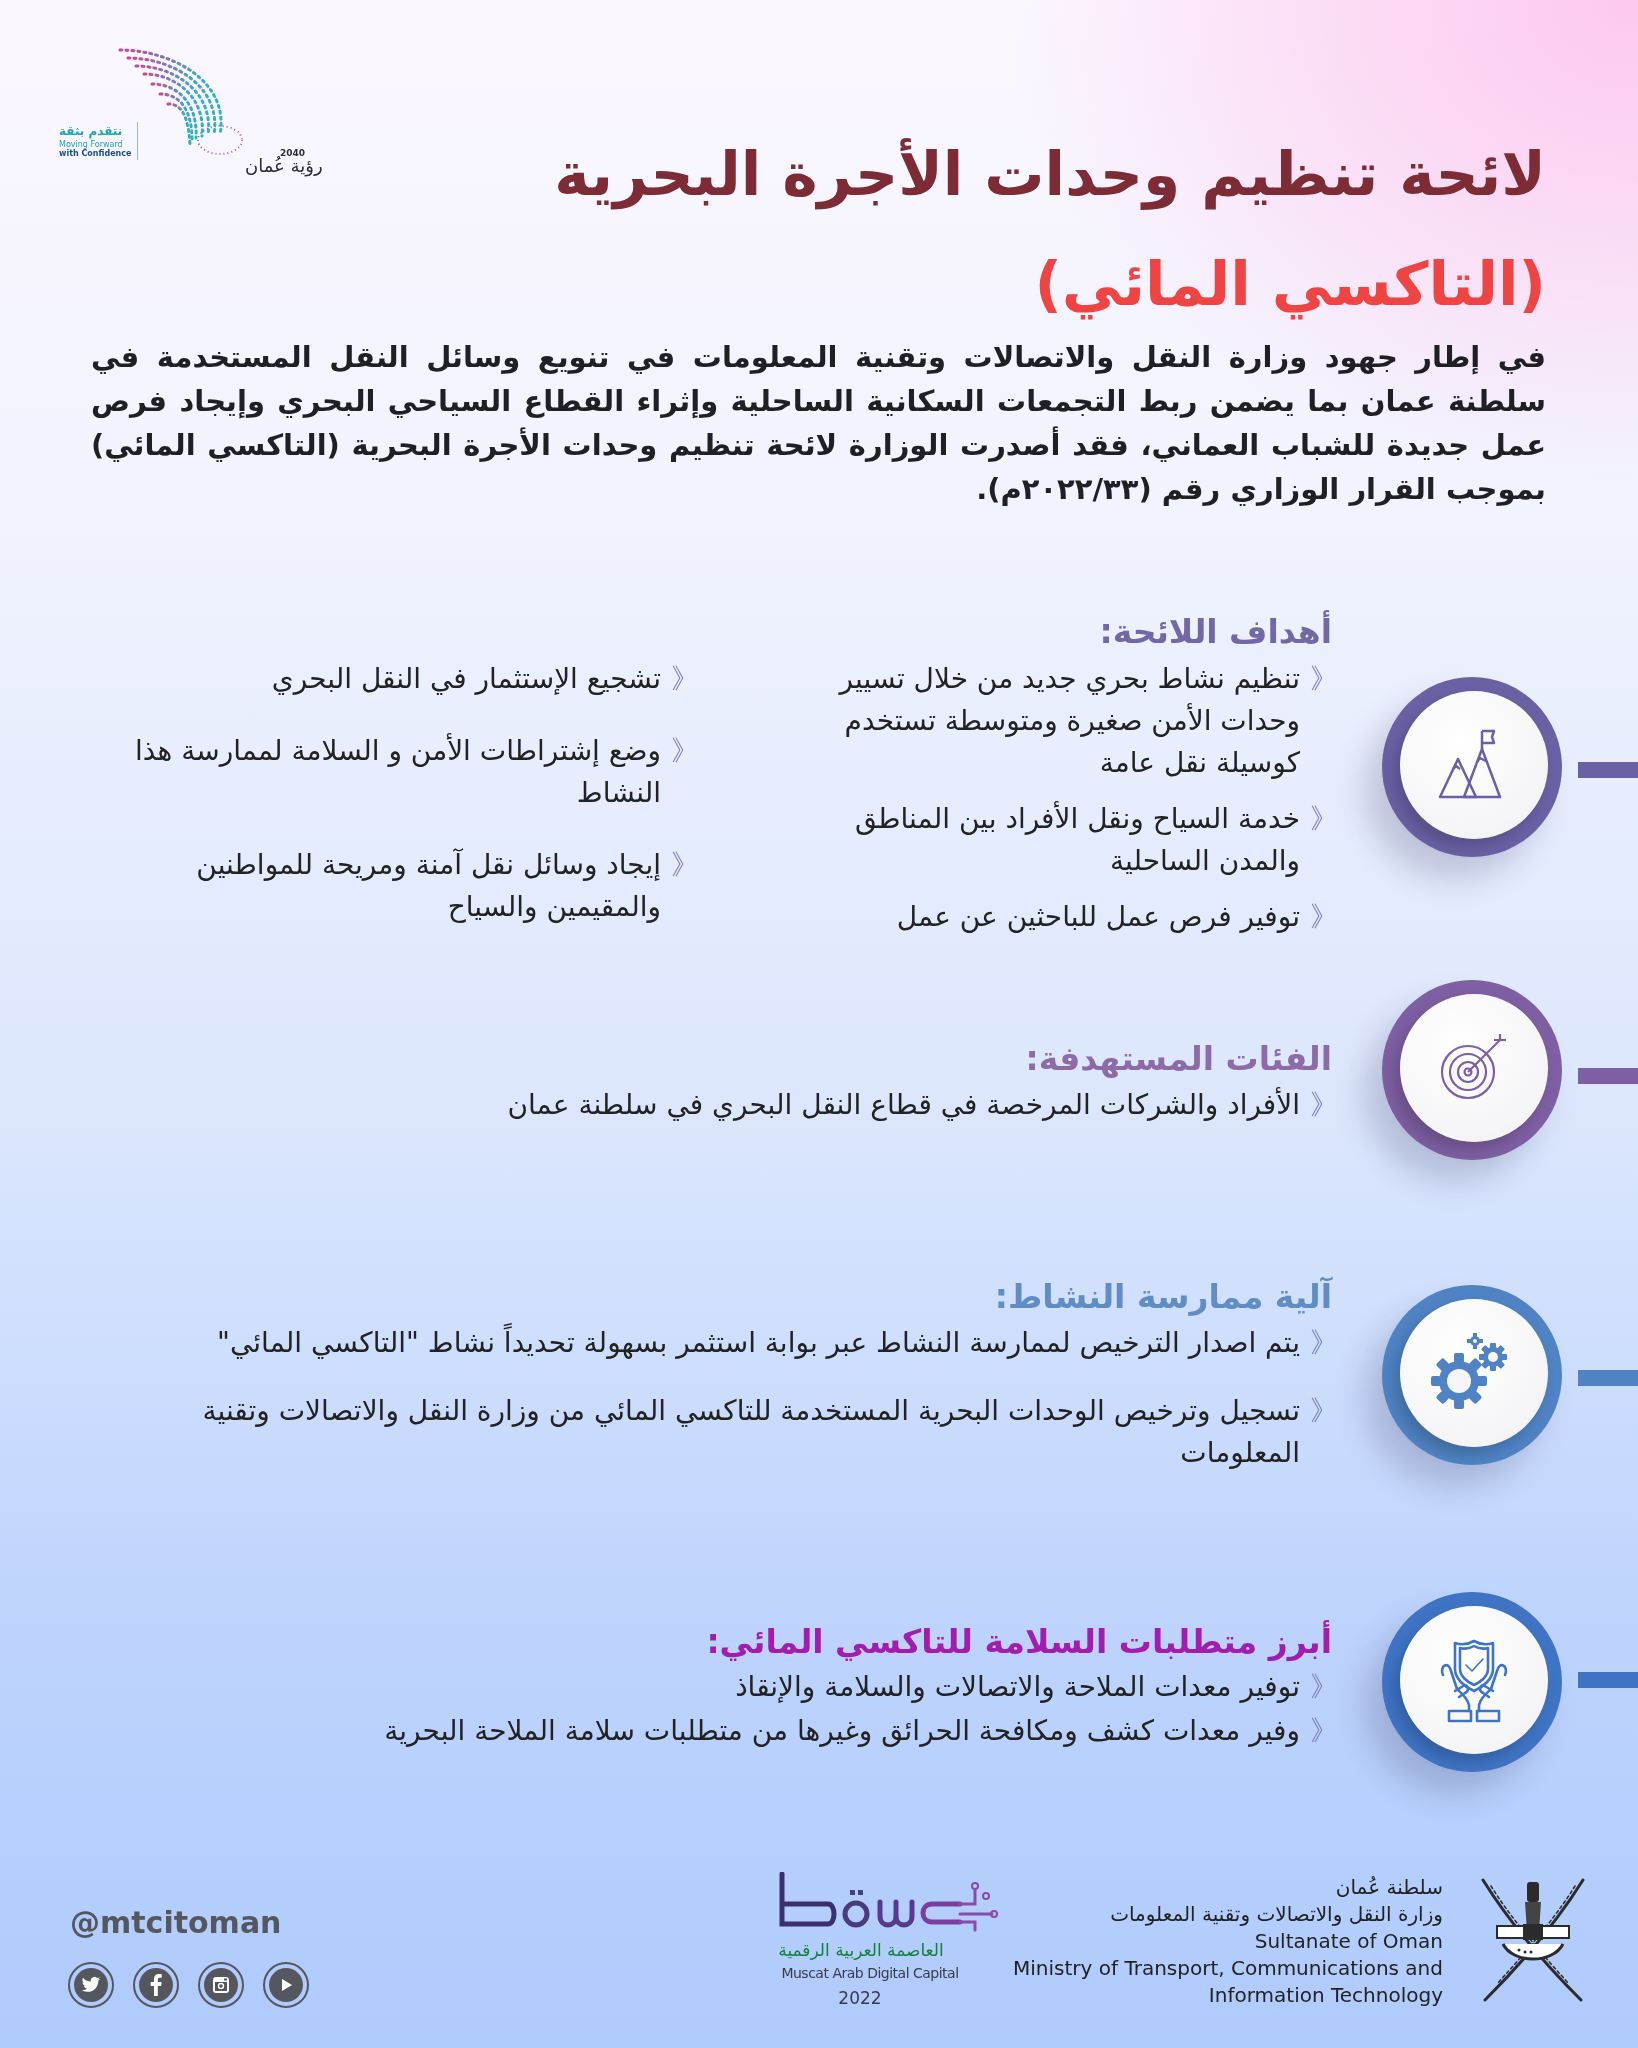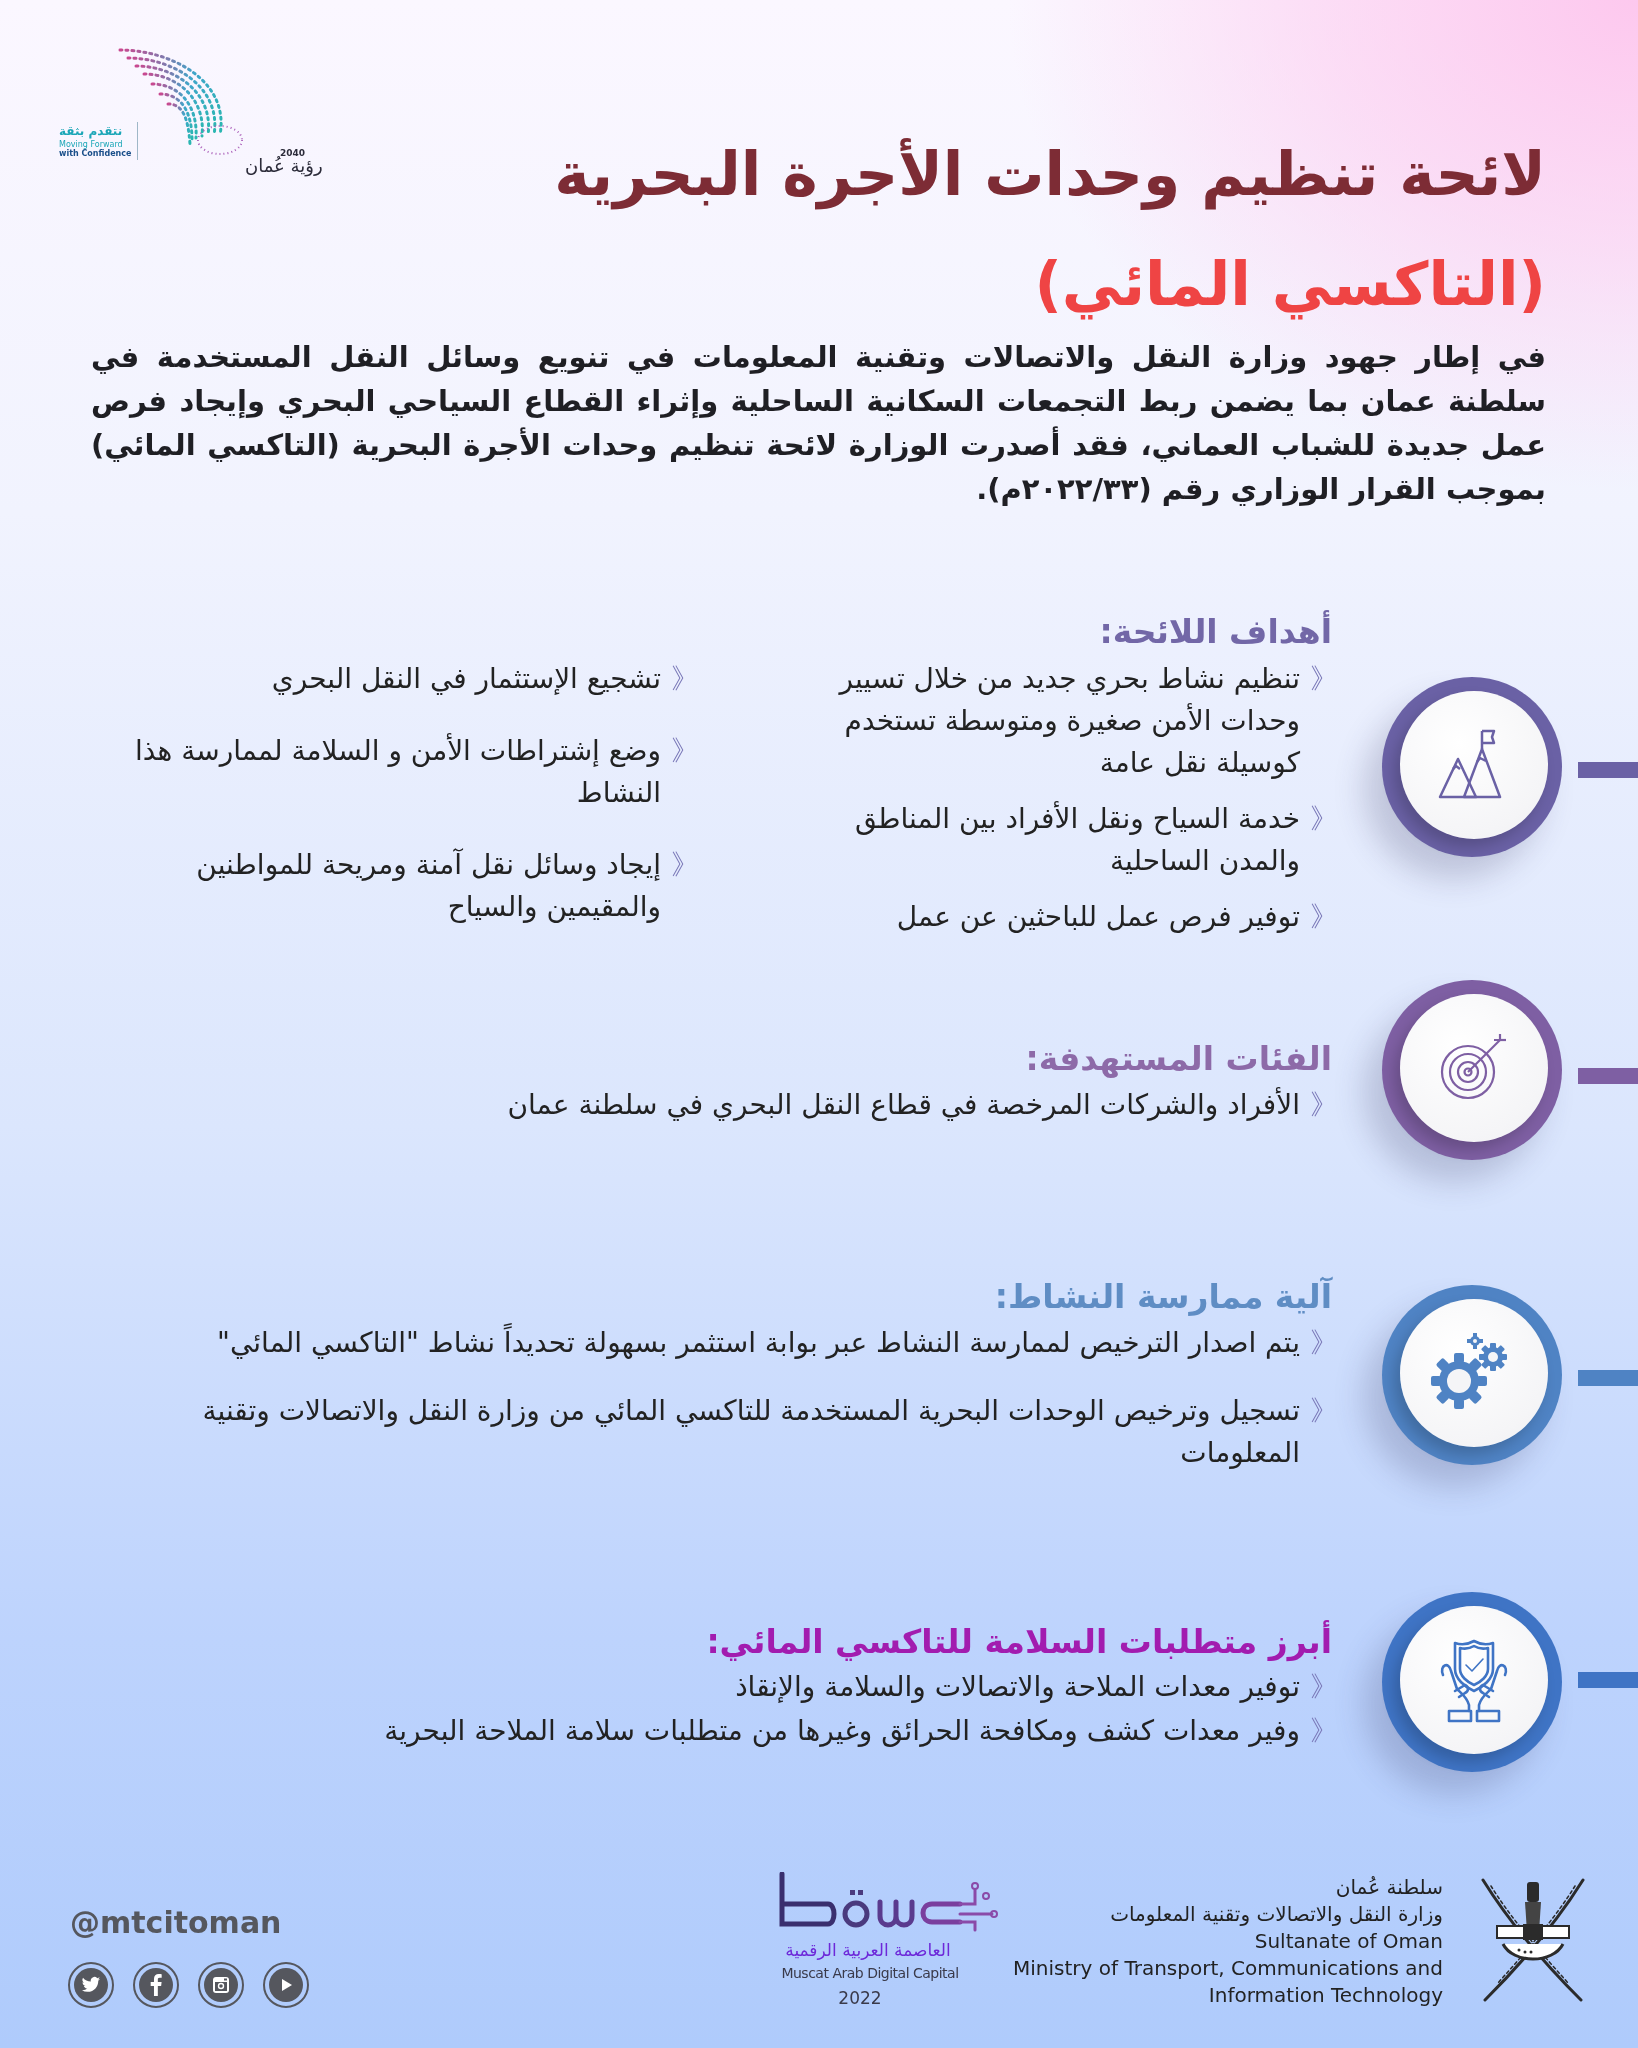--- a/index.html
+++ b/index.html
@@ -65,21 +65,21 @@
     width: 38px; height: 38px; border-radius: 50%; border: 2px solid #55575e;
     display: flex; align-items: center; justify-content: center; padding: 2px; box-sizing: content-box;
   }
   .social .dot {
     width: 34px; height: 34px; border-radius: 50%; background: #55575e; color: #fff;
     display: flex; align-items: center; justify-content: center; font-size: 18px; font-weight: bold;
   }
 
   .mdc { left: 760px; top: 1872px; width: 240px; height: 150px; direction: ltr; text-align: center; }
   .mdc .mark { position: absolute; left: 10px; top: 0; width: 230px; height: 60px; }
-  .mdc .ar { position: absolute; left: 8px; top: 68px; width: 200px; font-size: 17px; color: #6d28d9; direction: rtl; text-align: center; }
+  .mdc .ar { position: absolute; left: 1px; top: 68px; width: 200px; font-size: 17px; color: #15803d; direction: rtl; text-align: center; }
   .mdc .en { position: absolute; left: 0px; top: 93px; width: 220px; font-size: 14px; color: #3a3a4a; letter-spacing: -0.5px; }
   .mdc .yr { position: absolute; left: 0px; top: 116px; width: 200px; font-size: 17px; color: #3a3a4a; }
 
   .ministry { right: 195px; top: 1874px; text-align: right; color: #222; line-height: 27px; }
   .ministry .ar1 { font-size: 20px; }
   .ministry .ar2 { font-size: 20px; }
   .ministry .en { font-size: 20px; direction: ltr; text-align: right; }
   .emblem { right: 45px; top: 1872px; width: 120px; height: 140px; }
 </style>
 </head>

